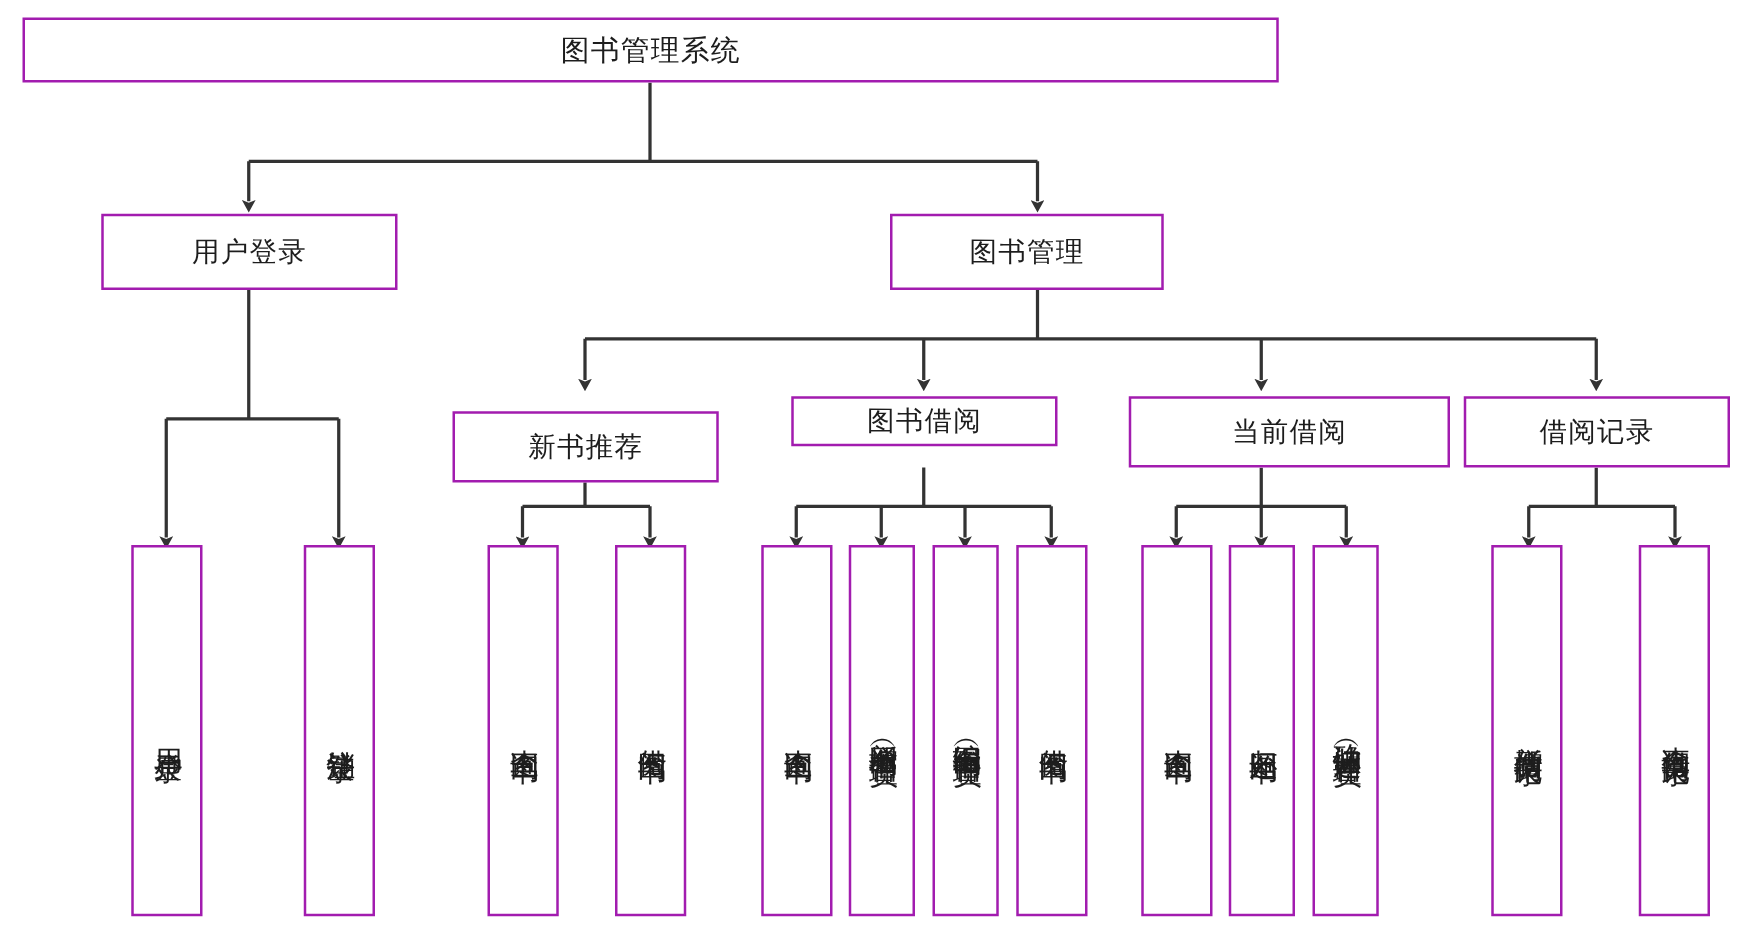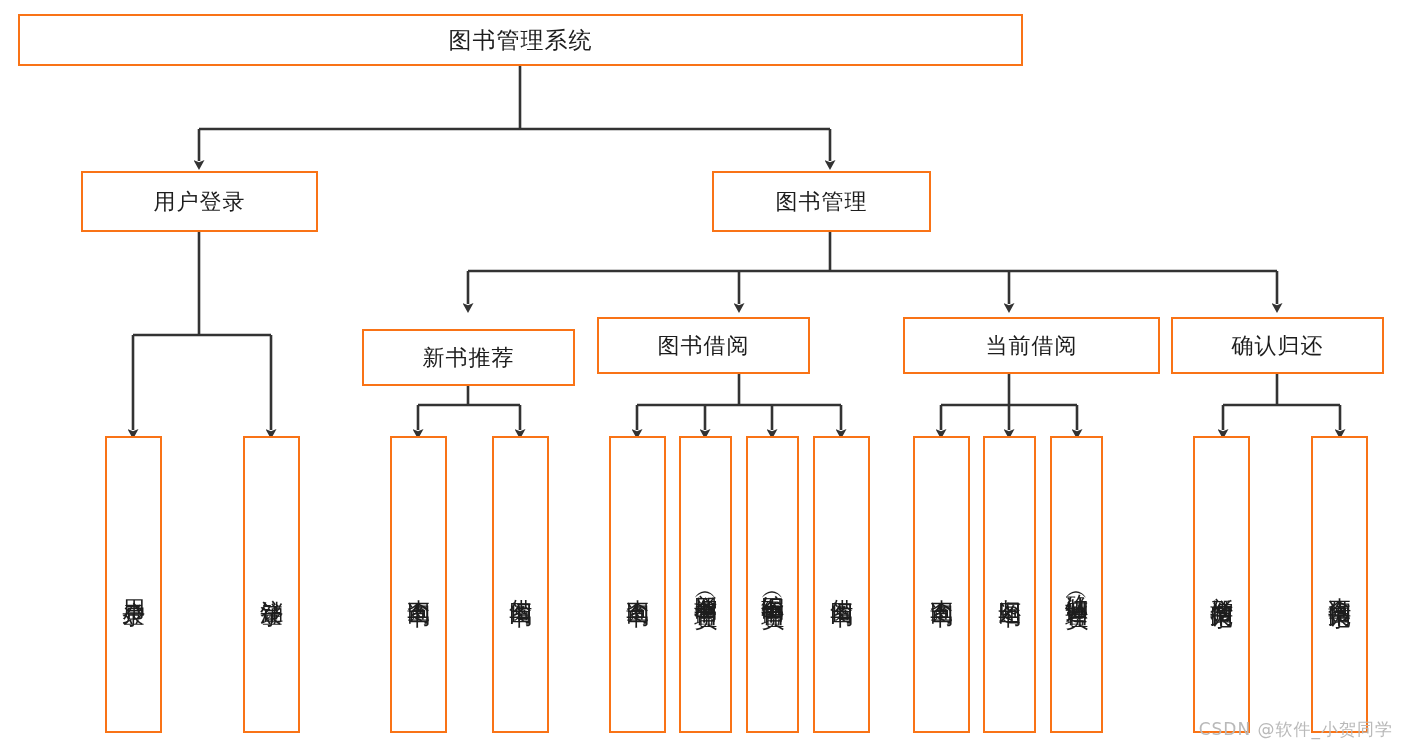--- a/index.html
+++ b/index.html
@@ -21,21 +21,21 @@
     left: 0;
     top: 0;
     width: 1405px;
     height: 747px;
     pointer-events: none;
   }
   .node {
     position: absolute;
     box-sizing: border-box;
     background: #ffffff;
-    border: 2px solid #f97316;
+    border: 2px solid #a21caf;
     display: flex;
     align-items: center;
     justify-content: center;
     color: #1d1d1d;
   }
   .node.root {
     font-size: 23px;
   }
   .node.level2 {
     font-size: 22px;
@@ -132,28 +132,28 @@
   <div class="node level2" style="left:81px; top:171px; width:237px; height:61px;">
     <span class="hlabel">用户登录</span>
   </div>
   <div class="node level2" style="left:712px; top:171px; width:219px; height:61px;">
     <span class="hlabel">图书管理</span>
   </div>
 
   <div class="node level2" style="left:362px; top:317px; width:213px; height:57px;margin-top:12px;">
     <span class="hlabel">新书推荐</span>
   </div>
-  <div class="node level2" style="left:597px; top:317px; width:213px; height:57px;text-align:center;">
+  <div class="node level2" style="left:633px; top:317px; width:213px; height:40px;text-align:center;">
     <span class="hlabel">图书借阅</span>
   </div>
   <div class="node level2" style="left:903px; top:317px; width:257px; height:57px;">
     <span class="hlabel">当前借阅</span>
   </div>
   <div class="node level2" style="left:1171px; top:317px; width:213px; height:57px;">
-    <span class="hlabel">确认归还</span>
+    <span class="hlabel">借阅记录</span>
   </div>
 
   <div class="node leaf" style="left:105px; top:436px; width:57px; height:297px;">
     <span class="leaf-label">用户登录</span>
   </div>
   <div class="node leaf" style="left:243px; top:436px; width:57px; height:297px;">
     <span class="leaf-label">注销登录</span>
   </div>
 
   <div class="node leaf" style="left:390px; top:436px; width:57px; height:297px;">
@@ -186,15 +186,14 @@
     <span class="leaf-label">确认归还（管理员）</span>
   </div>
 
   <div class="node leaf" style="left:1193px; top:436px; width:57px; height:297px;">
     <span class="leaf-label">新增借阅记录</span>
   </div>
   <div class="node leaf" style="left:1311px; top:436px; width:57px; height:297px;">
     <span class="leaf-label">查询借阅记录</span>
   </div>
 
-  <div id="watermark">CSDN @软件_小贺同学</div>
 
 </div>
 
 </body></html>

